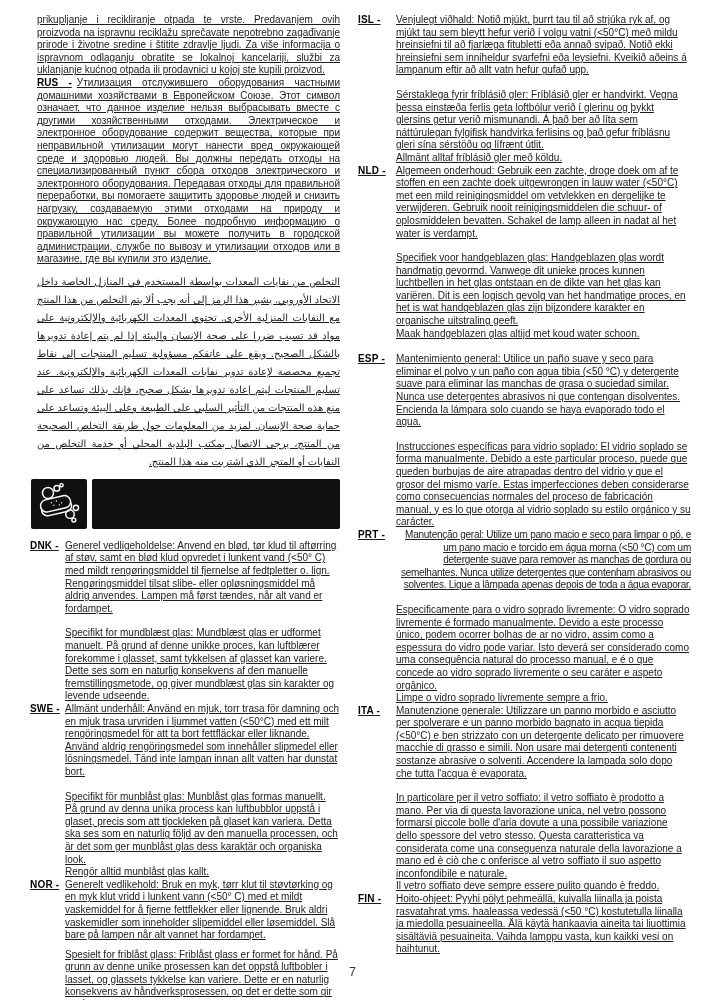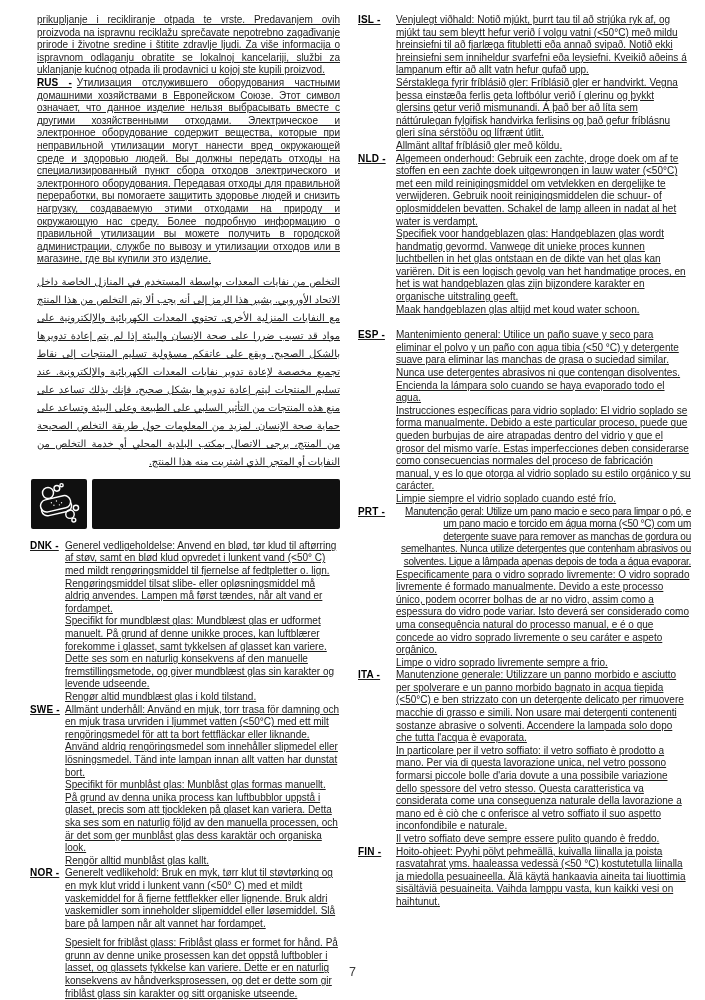--- a/index.html
+++ b/index.html
@@ -13,21 +13,21 @@
   .col-right { left:358px; width:333px; }
   p { margin:0; }
   .just { text-align:justify; }
   .arabic { direction:rtl; text-align:justify; margin-top:7px; line-height:18px; }
   .rus-label { font-weight:bold; margin-right:5px; color:#000; }
   .sec { display:flex; align-items:flex-start; }
   .sec .lbl { font-weight:bold; color:#000; flex:0 0 38px; letter-spacing:0.2px; }
   .sec-left { margin-left:-7px; }
   .sec-left .lbl { flex:0 0 35px; }
   .sec .body { flex:1; }
-  .gap { }
+  .gap { margin-top:12px; }
   .gap-sm { margin-top:7px; }
   .mt { margin-top:13px; }
   .condensed { letter-spacing:-0.25px;text-align:right; }
   .graphic-row { display:flex; height:50px; margin:8px 0 11px -6px; }
   .icon-box {
     width:56px; height:50px; background:#101010; border-radius:2px;
     display:flex; align-items:center; justify-content:center; flex:0 0 56px;
   }
   .black-bar { flex:1; margin-left:5px; background:#101010; border-radius:2px; }
   .pageno {
@@ -67,21 +67,20 @@
         </svg>
       </div>
       <div class="black-bar"></div>
     </div>
 
     <div class="sec sec-left">
       <div class="lbl">DNK -</div>
       <div class="body">
         <p>Generel vedligeholdelse: Anvend en blød, tør klud til aftørring af støv, samt en blød klud opvredet i lunkent vand (&lt;50° C) med mildt rengøringsmiddel til fjernelse af fedtpletter o. lign. Rengøringsmiddel tilsat slibe- eller opløsningsmiddel må aldrig anvendes. Lampen må først tændes, når alt vand er fordampet.</p>
         <p class="gap">Specifikt for mundblæst glas: Mundblæst glas er udformet manuelt. På grund af denne unikke proces, kan luftblærer forekomme i glasset, samt tykkelsen af glasset kan variere. Dette ses som en naturlig konsekvens af den manuelle fremstillingsmetode, og giver mundblæst glas sin karakter og levende udseende.</p>
-        <p>Rengør altid mundblæst glas i kold tilstand.</p>
       </div>
     </div>
 
     <div class="sec sec-left">
       <div class="lbl">SWE -</div>
       <div class="body">
         <p>Allmänt underhåll: Använd en mjuk, torr trasa för damning och en mjuk trasa urvriden i ljummet vatten (&lt;50°C) med ett milt rengöringsmedel för att ta bort fettfläckar eller liknande. Använd aldrig rengöringsmedel som innehåller slipmedel eller lösningsmedel. Tänd inte lampan innan allt vatten har dunstat bort.</p>
         <p class="gap">Specifikt för munblåst glas: Munblåst glas formas manuellt. På grund av denna unika process kan luftbubblor uppstå i glaset, precis som att tjockleken på glaset kan variera. Detta ska ses som en naturlig följd av den manuella processen, och är det som ger munblåst glas dess karaktär och organiska look.</p>
         <p>Rengör alltid munblåst glas kallt.</p>
       </div>
@@ -115,21 +114,20 @@
         <p class="gap">Specifiek voor handgeblazen glas: Handgeblazen glas wordt handmatig gevormd. Vanwege dit unieke proces kunnen luchtbellen in het glas ontstaan en de dikte van het glas kan variëren. Dit is een logisch gevolg van het handmatige proces, en het is wat handgeblazen glas zijn bijzondere karakter en organische uitstraling geeft.</p>
         <p>Maak handgeblazen glas altijd met koud water schoon.</p>
       </div>
     </div>
 
     <div class="sec mt">
       <div class="lbl">ESP -</div>
       <div class="body">
         <p>Mantenimiento general: Utilice un paño suave y seco para eliminar el polvo y un paño con agua tibia (&lt;50 °C) y detergente suave para eliminar las manchas de grasa o suciedad similar. Nunca use detergentes abrasivos ni que contengan disolventes. Encienda la lámpara solo cuando se haya evaporado todo el agua.</p>
         <p class="gap">Instrucciones específicas para vidrio soplado: El vidrio soplado se forma manualmente. Debido a este particular proceso, puede que queden burbujas de aire atrapadas dentro del vidrio y que el grosor del mismo varíe. Estas imperfecciones deben considerarse como consecuencias normales del proceso de fabricación manual, y es lo que otorga al vidrio soplado su estilo orgánico y su carácter.</p>
-        <p>Limpie siempre el vidrio soplado cuando esté frío.</p>
       </div>
     </div>
 
     <div class="sec">
       <div class="lbl">PRT -</div>
       <div class="body">
         <p class="condensed">Manutenção geral: Utilize um pano macio e seco para limpar o pó, e um pano macio e torcido em água morna (&lt;50 °C) com um detergente suave para remover as manchas de gordura ou semelhantes. Nunca utilize detergentes que contenham abrasivos ou solventes. Ligue a lâmpada apenas depois de toda a água evaporar.</p>
         <p class="gap">Especificamente para o vidro soprado livremente: O vidro soprado livremente é formado manualmente. Devido a este processo único, podem ocorrer bolhas de ar no vidro, assim como a espessura do vidro pode variar. Isto deverá ser considerado como uma consequência natural do processo manual, e é o que concede ao vidro soprado livremente o seu caráter e aspeto orgânico.</p>
         <p>Limpe o vidro soprado livremente sempre a frio.</p>
       </div>

